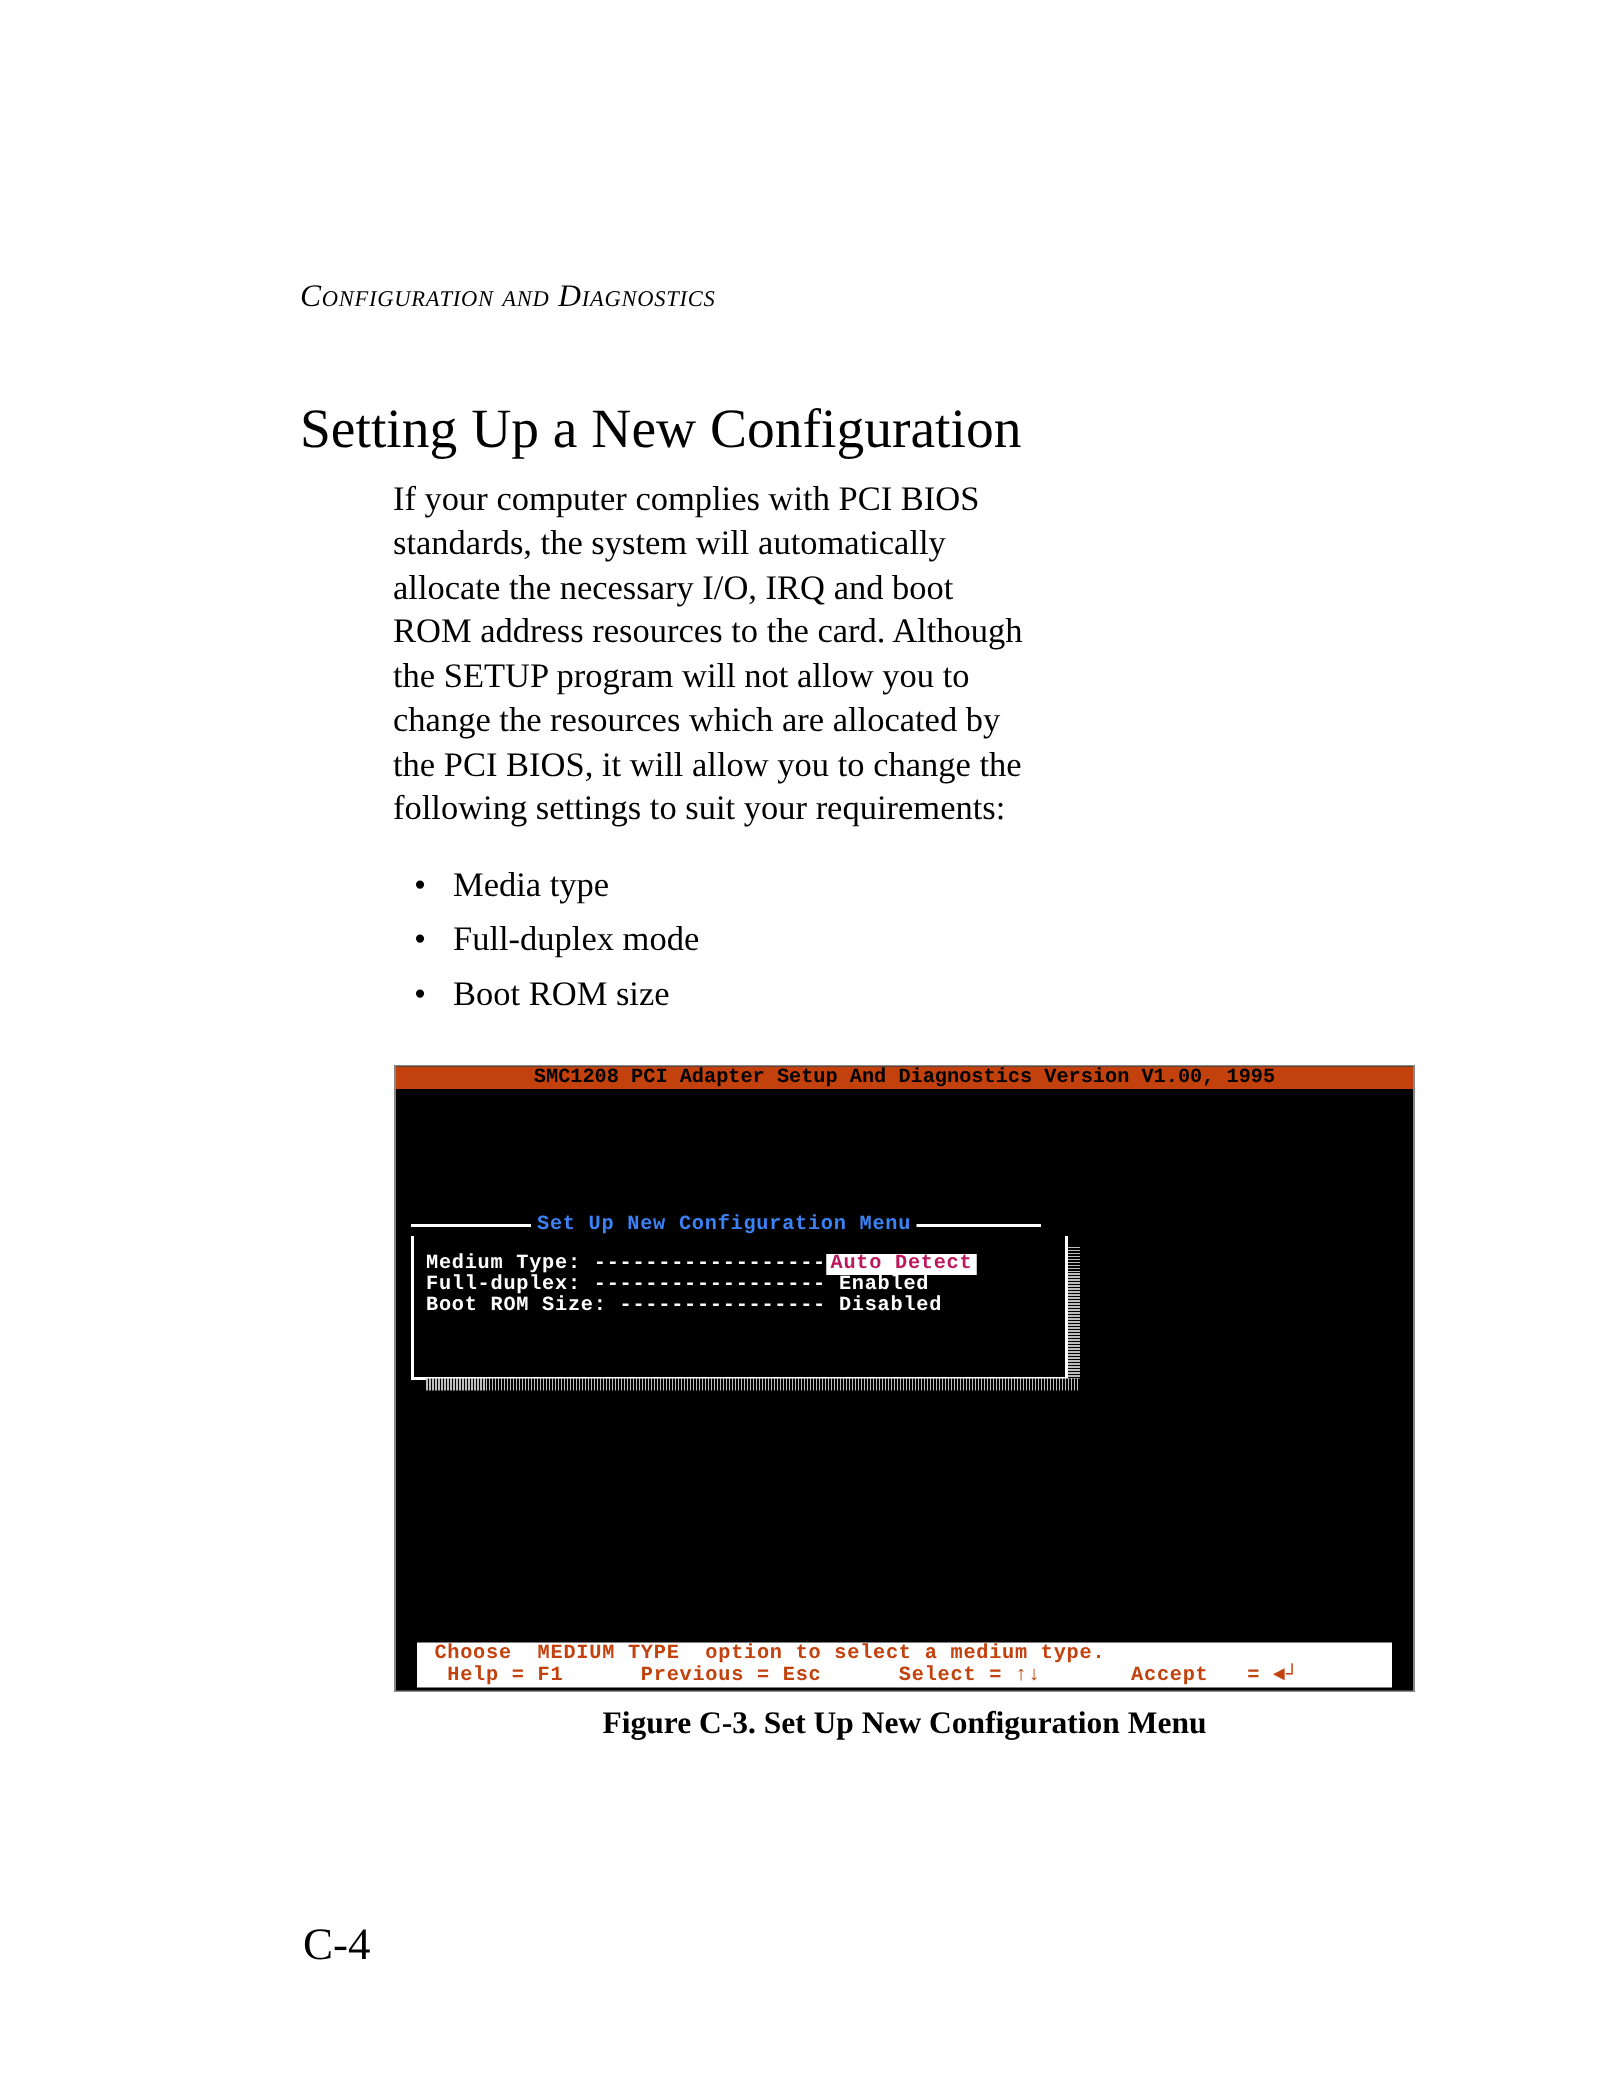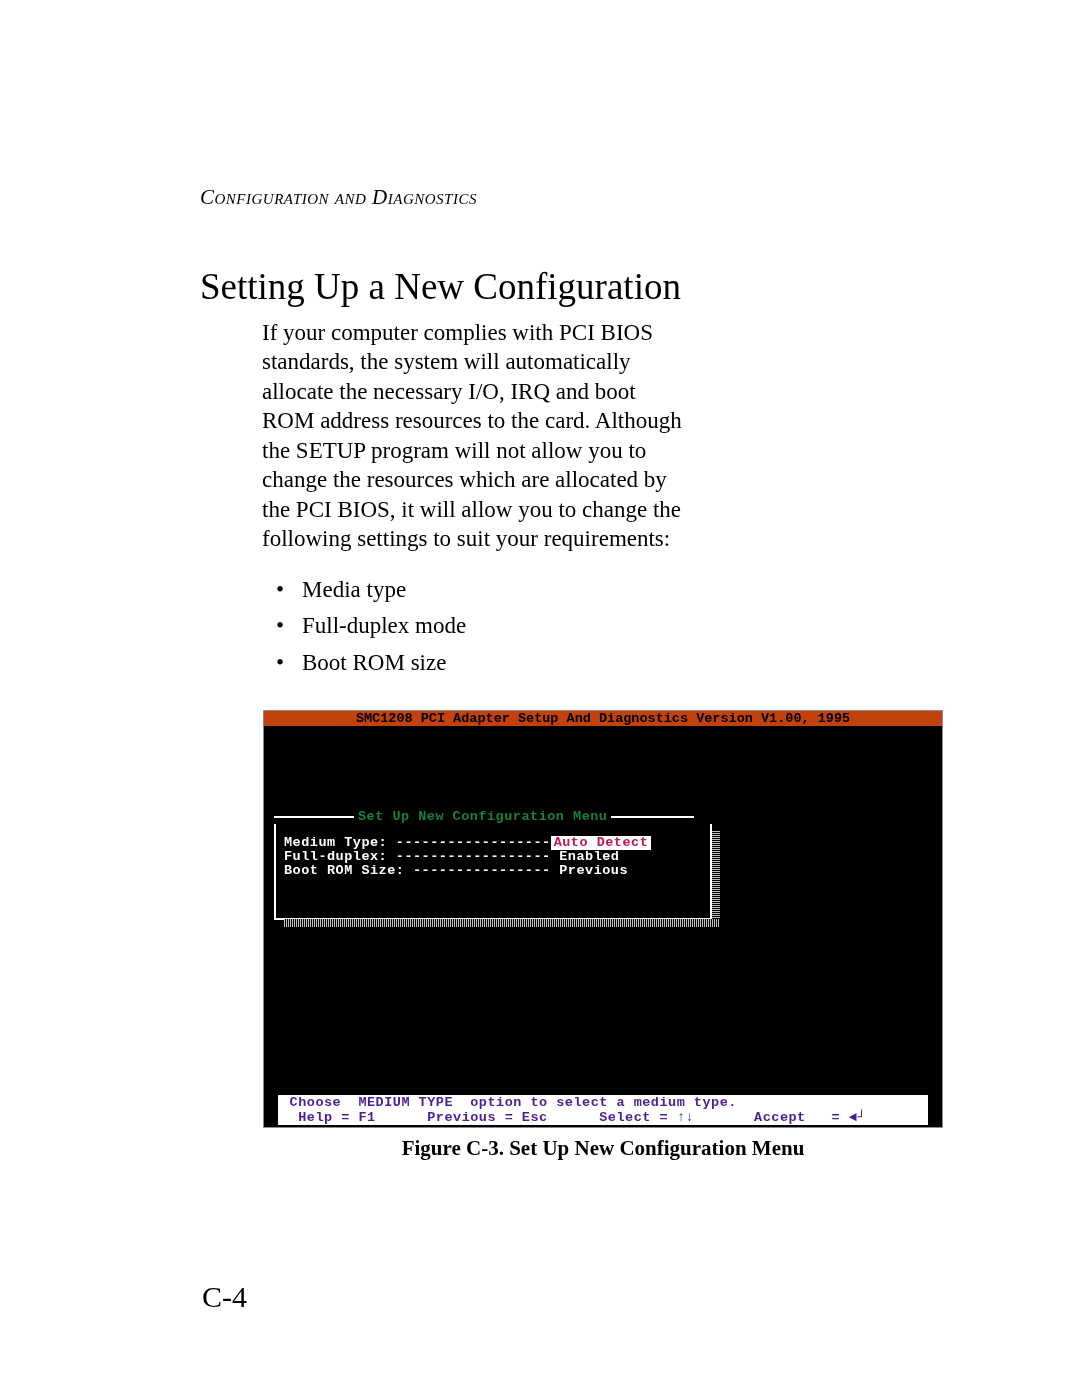--- a/index.html
+++ b/index.html
@@ -91,21 +91,21 @@
     display: flex;
     align-items: center;
     height: 13px;
   }
   .bios-menu-bar-seg {
     background: #ffffff;
     height: 2px;
     flex: 0 0 auto;
   }
   .bios-menu-title {
-    color: #15803d;
+    color: #3b82f6;
     padding: 0 4px;
     white-space: pre;
     font-weight: bold;
     letter-spacing: 0.5px;
   }
   .bios-menu-box {
     border-left: 2px solid #ffffff;
     border-right: 2px solid #ffffff;
     border-bottom: 2px solid #ffffff;
     padding: 12px 8px 40px 8px;
@@ -142,21 +142,21 @@
     line-height: 12px;
   }
   .bios-help {
     position: absolute;
     left: 14px;
     bottom: 2px;
     right: 14px;
   }
   .bios-help-line {
     background: #ffffff;
-    color: #4c1d95;
+    color: #c2410c;
     white-space: pre;
     font-weight: bold;
     letter-spacing: 0.5px;
     padding: 0 3px;
     height: 15px;
     line-height: 15px;
   }
 
   .figure-caption {
     text-align: center;
@@ -211,21 +211,21 @@
           <div class="bios-row">
             <span>Medium Type: ------------------</span>
             <span class="bios-value-selected">Auto Detect</span>
           </div>
           <div class="bios-row">
             <span>Full-duplex: ------------------ </span>
             <span>Enabled</span>
           </div>
           <div class="bios-row">
             <span>Boot ROM Size: ---------------- </span>
-            <span>Previous</span>
+            <span>Disabled</span>
           </div>
           <div class="bios-shadow-right"></div>
           <div class="bios-shadow-bottom"></div>
         </div>
       </div>
 
       <div class="bios-help">
         <div class="bios-help-line"> Choose  MEDIUM TYPE  option to select a medium type.              </div>
         <div class="bios-help-line">  Help = F1      Previous = Esc      Select = ↑↓       Accept   = ◄┘</div>
       </div>

